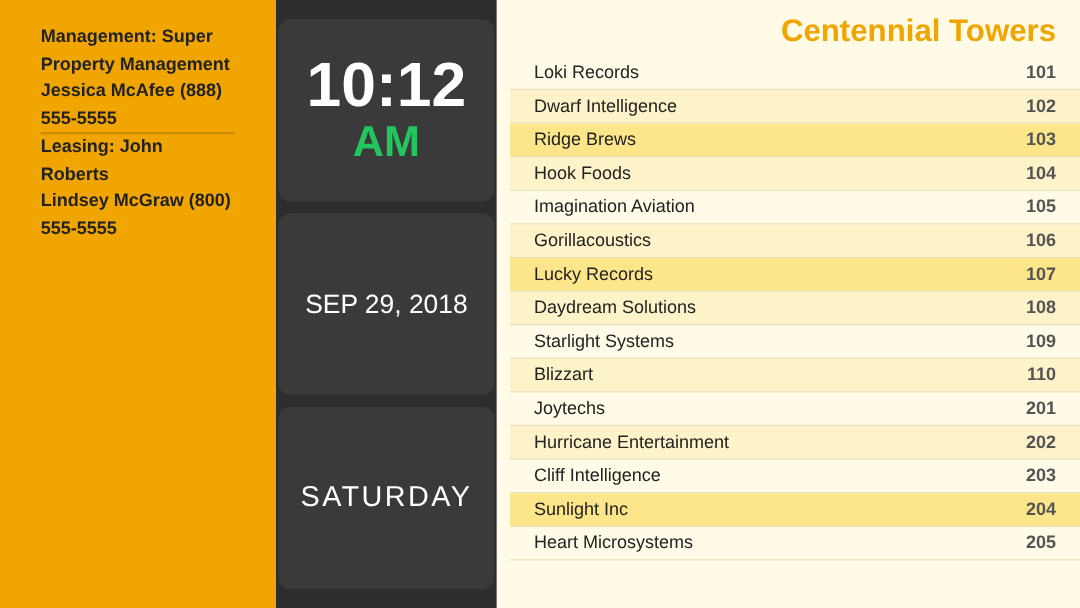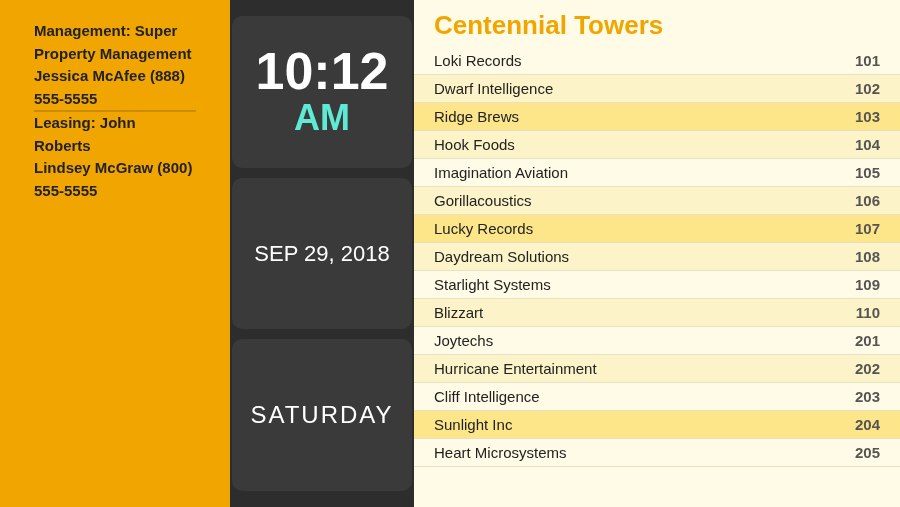--- a/index.html
+++ b/index.html
@@ -57,21 +57,21 @@
     .clock-time {
       font-size: 52px;
       font-weight: bold;
       color: #ffffff;
       line-height: 1;
       margin-top: 10px;
     }
     .clock-ampm {
       font-size: 36px;
       font-weight: bold;
-      color: #5eead4;
+      color: #22c55e;
       margin-bottom: 10px;
     }
     .date-text {
       font-size: 22px;
       font-weight: normal;
       color: #ffffff;
     }
     .day-text {
       font-size: 24px;
       font-weight: normal;
@@ -81,30 +81,31 @@
 
     
     .right-panel {
       flex: 1;
       background-color: #fffbe6;
       display: flex;
       flex-direction: column;
     }
     .right-header {
       padding: 10px 20px 6px 20px;
-      text-align: left;
+      text-align: right;
     }
     .right-header h1 {
       font-size: 26px;
       font-weight: bold;
       color: #f0a500;
     }
     .directory-table {
       flex: 1;
       overflow: hidden;
+      padding-left: 11px;
     }
     .directory-table table {
       width: 100%;
       border-collapse: collapse;
     }
     .directory-table tr {
       border-bottom: 1px solid #e8e0c0;
     }
     .directory-table tr:nth-child(odd) {
       background-color: #fffbe6;

